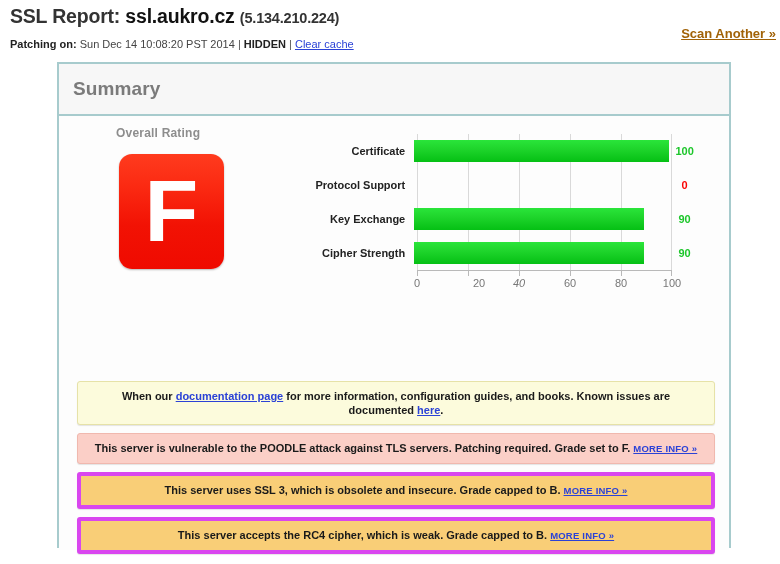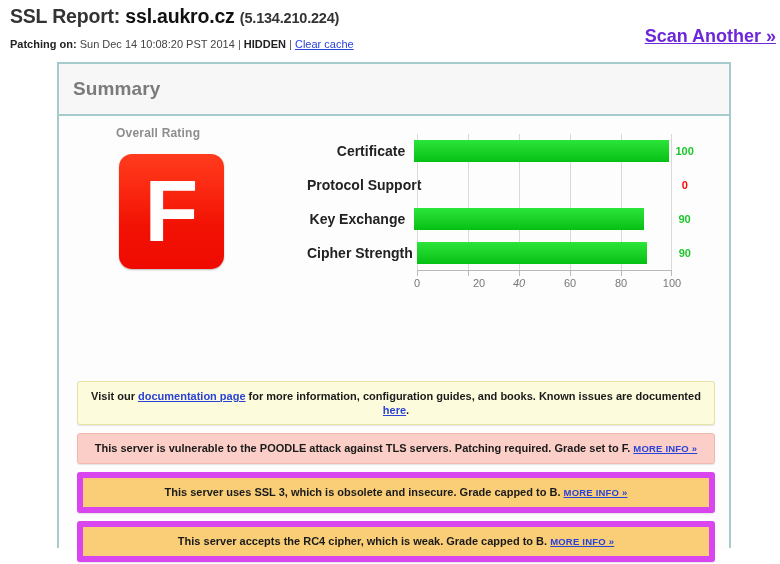--- a/index.html
+++ b/index.html
@@ -62,23 +62,23 @@
   }
   .link {
     color: #2b42d6;
     text-decoration: underline;
     cursor: pointer;
   }
   .scan-another {
     position: absolute;
     right: 4px;
     top: 26px;
-    font-size: 18px;
-    font-weight: bold;
-    color: #6d28d9;
+    font-size: 13px;
+    font-weight: bold;
+    color: #a16207;
     text-decoration: underline;
     cursor: pointer;
     white-space: nowrap;
   }
 
   
   .panel {
     position: absolute;
     left: 57px;
     top: 62px;
@@ -158,21 +158,21 @@
   }
   .chart-row {
     height: 34px;
     display: flex;
     align-items: center;
   }
   .cat-label {
     width: 110px;
     text-align: right;
     padding-right: 9px;
-    font-size: 14px;
+    font-size: 11px;
     font-weight: bold;
     color: #222222;
     white-space: nowrap;
     box-sizing: border-box;
   }
   .track {
     position: relative;
     width: 255px;
     height: 34px;
     box-sizing: border-box;
@@ -255,21 +255,21 @@
     border: 1px solid #e6e2a8;
     font-weight: bold;
     text-align: center;
   }
   .notice.danger {
     background: #fbcfc7;
     border: 1px solid #f0b8ae;
   }
   .notice.warn {
     background: #f9ce77;
-    border: 6px solid #d946ef;
+    border: 4px solid #d946ef;
   }
   .more-info {
     color: #2b42d6;
     text-decoration: underline;
     font-size: 9.5px;
     font-weight: bold;
     letter-spacing: 0.2px;
     cursor: pointer;
     margin-top: 24px;
   }
@@ -356,20 +356,20 @@
           <div class="tick" style="left: 153px;"></div>
           <div class="tick-label" style="left: 153px;">60</div>
           <div class="tick" style="left: 204px;"></div>
           <div class="tick-label" style="left: 204px;">80</div>
           <div class="tick" style="left: 254px;"></div>
           <div class="tick-label" style="left: 255px;">100</div>
         </div>
     </div>
 
     <div class="notices">
-        <div class="notice info"><span>Visit our </span><span class="link">documentation page</span><span> for more information, configuration guides, and books. Known issues are documented </span><span class="link">here</span><span>.</span></div>
+        <div class="notice info"><span>When our </span><span class="link">documentation page</span><span> for more information, configuration guides, and books. Known issues are documented </span><span class="link">here</span><span>.</span></div>
         <div class="notice danger"><span>This server is vulnerable to the POODLE attack against TLS servers. Patching required. Grade set to F. </span><span class="more-info">MORE INFO »</span></div>
         <div class="notice warn"><span>This server uses SSL 3, which is obsolete and insecure. Grade capped to B. </span><span class="more-info">MORE INFO »</span></div>
         <div class="notice warn"><span>This server accepts the RC4 cipher, which is weak. Grade capped to B.  </span><span class="more-info">MORE INFO »</span></div>
       </div>
 
   </div>
 </div>
 
 </body></html>

